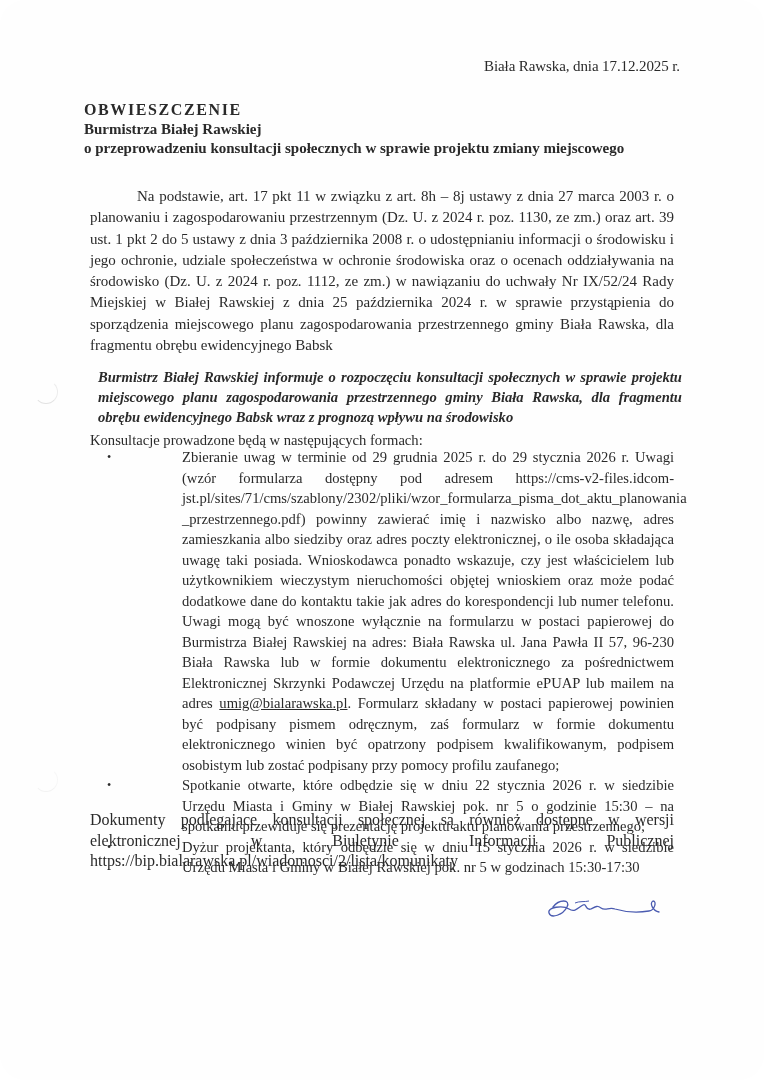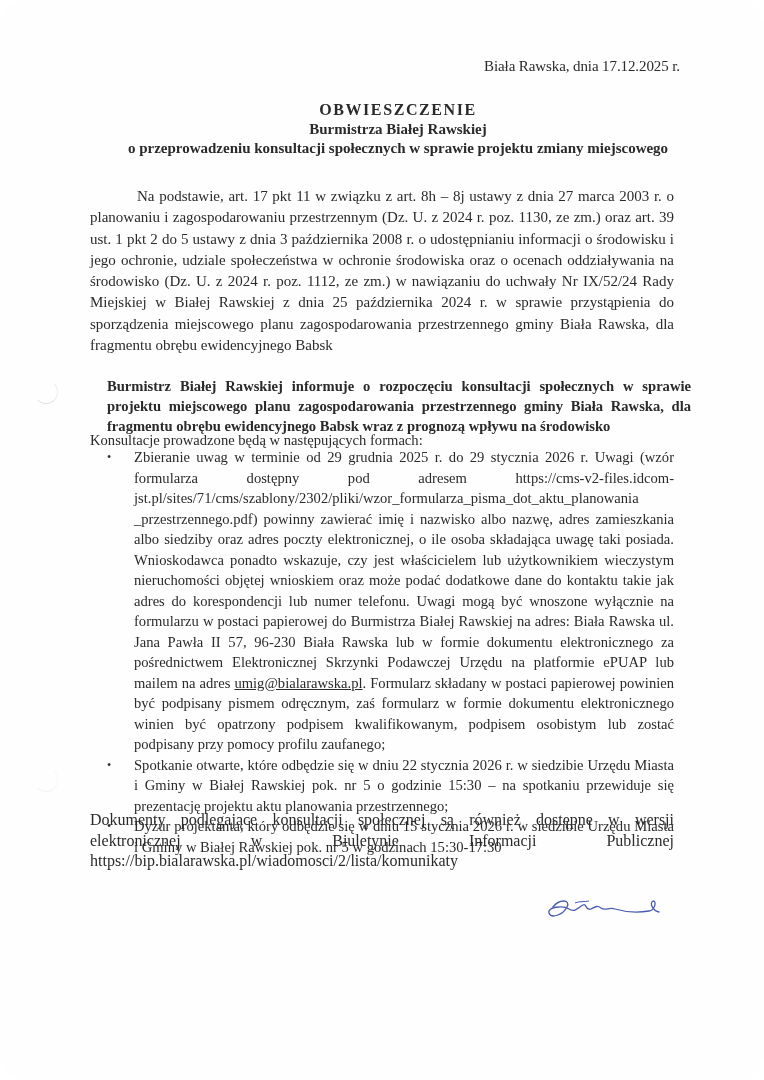--- a/index.html
+++ b/index.html
@@ -1,28 +1,28 @@
 <!DOCTYPE html>
 <html><head>
 <meta charset="utf-8">
 <style>
   html, body { margin:0; padding:0; background:#ffffff; }
   body { width:764px; height:1080px; position:relative; overflow:hidden; font-family:"Liberation Serif","DejaVu Serif",serif; color:#2a2a2a; }
   .page { position:absolute; left:0; top:0; width:764px; height:1080px; background:#fefefe;border-radius:25px; }
   .date { position:absolute; top:58px; right:84px; font-size:15px; letter-spacing:-0.1px; }
-  .header { position:absolute; top:100px; left:96px; width:604px; text-align:center; }
+  .header { position:absolute; top:100px; left:84px; width:604px; text-align:left; }
   .title { font-size:16px; font-weight:bold; letter-spacing:1.6px; line-height:20px; }
   .subtitle { font-size:15px; font-weight:bold; line-height:19px; }
   .intro { position:absolute; top:186px; left:90px; width:584px; font-size:15px; line-height:21.3px; text-align:justify; text-indent:47px; }
   .bold-para { position:absolute; top:359px; left:90px; width:584px; font-size:14.6px; line-height:20px; text-align:justify; font-weight:bold; }
   .forms-intro { position:absolute; top:430px; left:90px; width:584px; font-size:14.6px; line-height:20px; }
   .bullets { position:absolute; top:447px; left:90px; width:584px; margin:0; padding:0; list-style:none; font-size:14.6px; }
   .bullets li { position:relative; padding-left:44px; text-align:justify; line-height:20.5px; }
   .bullets li .dot { position:absolute; left:17px; top:0; font-size:12px; }
-  .bullets li .txt { display:block; }
+  .bullets li .txt { display:block;margin-left:48px; }
   .link { text-decoration:underline; color:#2a2a2a; }
   .footer-para { position:absolute; top:810px; left:90px; width:584px; font-size:16px; line-height:20.5px; text-align:justify; }
   .stamp { position:absolute; top:888px; left:528px; width:170px; text-align:center; font-family:"Liberation Sans","DejaVu Sans",sans-serif; color:#d46b8c; font-size:13px; line-height:15px; }
   .stamp .l1 { letter-spacing:0.2px; }
   .sig { position:absolute; top:895px; left:545px; width:120px; height:30px; }
   .hole { position:absolute; width:22px; height:22px; border-radius:50%; border:1px solid transparent; border-bottom-color:#e2e2e2; border-right-color:#ececec; }
 </style>
 </head>
 <body>
 
@@ -34,21 +34,21 @@
   <div class="date">Biała Rawska, dnia 17.12.2025 r.</div>
 
   <div class="header">
     <div class="title">OBWIESZCZENIE</div>
     <div class="subtitle">Burmistrza Białej Rawskiej</div>
     <div class="subtitle">o przeprowadzeniu konsultacji społecznych w sprawie projektu zmiany miejscowego</div>
   </div>
 
   <p class="intro" style="margin:0;">Na podstawie, art. 17 pkt 11 w związku z art. 8h – 8j ustawy z dnia 27 marca 2003 r. o planowaniu i zagospodarowaniu przestrzennym (Dz. U. z 2024 r. poz. 1130, ze zm.) oraz art. 39 ust. 1 pkt 2 do 5 ustawy z dnia  3 października 2008 r. o udostępnianiu informacji o środowisku i jego ochronie, udziale społeczeństwa w ochronie środowiska oraz o ocenach oddziaływania na środowisko (Dz. U. z 2024 r.  poz. 1112, ze zm.) w nawiązaniu do uchwały Nr IX/52/24 Rady Miejskiej w Białej Rawskiej z dnia 25 października 2024 r. w sprawie przystąpienia do sporządzenia miejscowego planu zagospodarowania przestrzennego gminy Biała Rawska, dla fragmentu obrębu ewidencyjnego Babsk</p>
 
-  <p class="bold-para" style="margin:17px;">Burmistrz Białej Rawskiej informuje o rozpoczęciu konsultacji społecznych w sprawie projektu miejscowego planu zagospodarowania przestrzennego gminy Biała Rawska, dla fragmentu obrębu ewidencyjnego Babsk wraz z prognozą wpływu na środowisko</p>
+  <p class="bold-para" style="margin:8px;font-style:italic;">Burmistrz Białej Rawskiej informuje o rozpoczęciu konsultacji społecznych w sprawie projektu miejscowego planu zagospodarowania przestrzennego gminy Biała Rawska, dla fragmentu obrębu ewidencyjnego Babsk wraz z prognozą wpływu na środowisko</p>
 
   <div class="forms-intro">Konsultacje prowadzone będą w następujących formach:</div>
 
   <ul class="bullets">
     <li>
       <span class="dot">•</span>
       <span class="txt"><span>Zbieranie uwag w terminie od 29 grudnia 2025 r. do 29 stycznia 2026 r. Uwagi (wzór formularza dostępny pod adresem https://cms-v2-files.idcom-jst.pl/sites/71/cms/szablony/2302/pliki/wzor_formularza_pisma_dot_aktu_planowania _przestrzennego.pdf) powinny zawierać imię i nazwisko albo nazwę, adres zamieszkania albo siedziby oraz adres poczty elektronicznej, o ile osoba składająca uwagę taki posiada. Wnioskodawca ponadto wskazuje, czy jest właścicielem lub użytkownikiem wieczystym nieruchomości objętej wnioskiem oraz może podać dodatkowe dane do kontaktu takie jak adres do korespondencji lub numer telefonu. Uwagi mogą być wnoszone wyłącznie na formularzu w postaci papierowej do Burmistrza Białej Rawskiej na adres: Biała Rawska ul. Jana Pawła II 57, 96-230 Biała Rawska lub w formie dokumentu elektronicznego za pośrednictwem Elektronicznej Skrzynki Podawczej Urzędu na platformie ePUAP lub mailem na adres </span><a class="link">umig@bialarawska.pl</a><span>. Formularz składany w postaci papierowej powinien być podpisany pismem odręcznym, zaś formularz w formie dokumentu elektronicznego winien być opatrzony podpisem kwalifikowanym, podpisem osobistym lub zostać podpisany przy pomocy profilu zaufanego;</span></span>
     </li>
     <li>
       <span class="dot">•</span>

